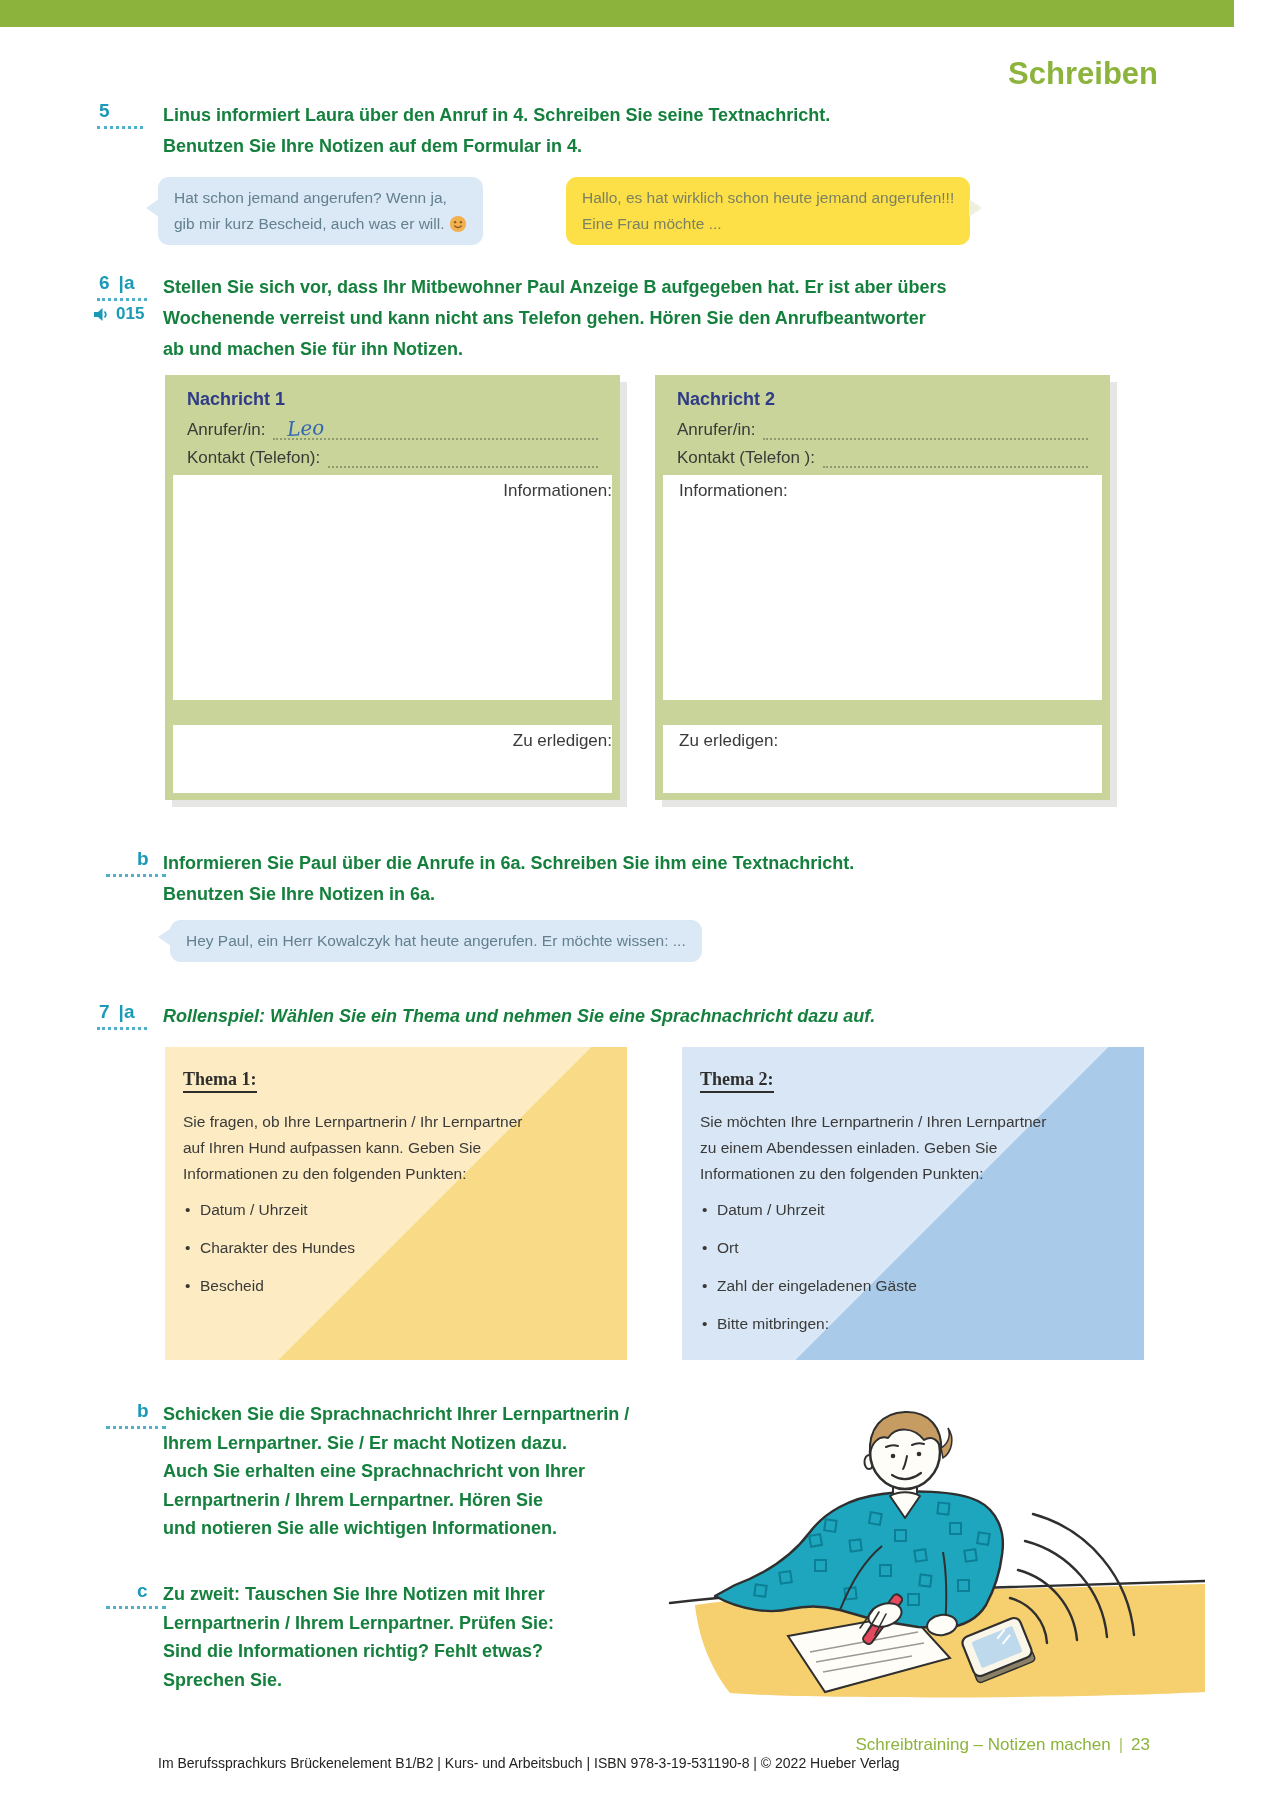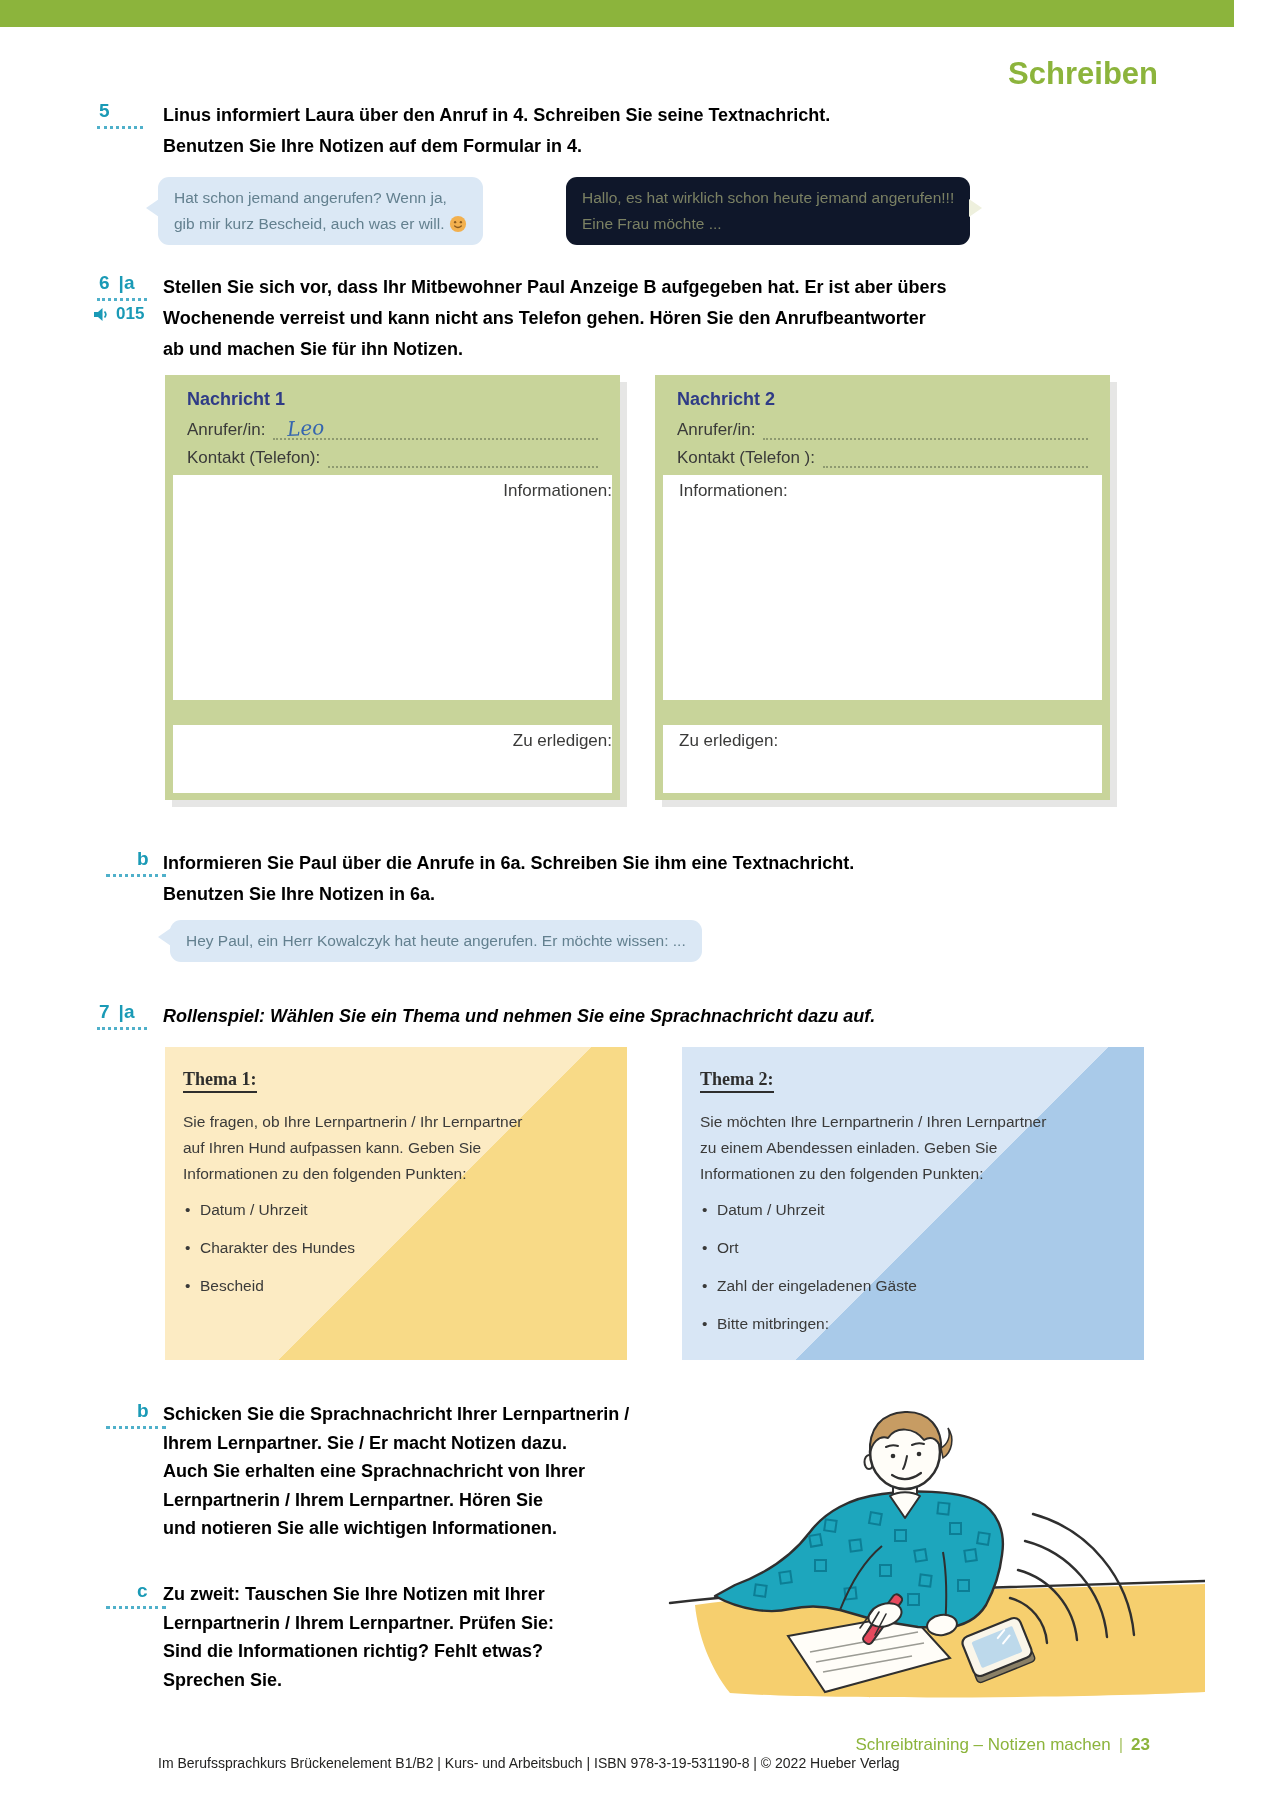--- a/index.html
+++ b/index.html
@@ -7,30 +7,30 @@
           font-family:"Liberation Sans", sans-serif; overflow:hidden; }
 
   .topbar { position:absolute; left:0; top:0; width:1274px; height:27px; background:#8cb43c; }
 
   .header-title { position:absolute; top:56px; right:76px; font-size:31px; font-weight:700; color:#8cb43c; }
 
   .ex-num { position:absolute; color:#1a9ab6; font-weight:700; font-size:19px; white-space:nowrap; }
   .ex-num .sub { margin-left:9px; }
   .dotted { position:absolute; height:0; border-bottom:3px dotted #4fb0ca; }
 
-  .instr { position:absolute; color:#000000; font-weight:700; font-size:18px; line-height:31px; white-space:nowrap; }
+  .instr { position:absolute; color:#15803d; font-weight:700; font-size:18px; line-height:31px; white-space:nowrap; }
   .instr--narrow { line-height:28.5px; }
 
   .audio { position:absolute; left:94px; top:304px; display:flex; align-items:center; gap:5px;
            color:#1a9ab6; font-weight:700; font-size:17px; }
 
   .bubble { position:absolute; border-radius:11px; font-size:15.5px; line-height:26px;
             padding:8px 16px; white-space:nowrap; }
   .bubble--blue { background:#dbe8f5; color:#63808f; }
-  .bubble--green { background:#0f172a; color:#7b8163; }
+  .bubble--green { background:#fde047; color:#7b8163; }
   .tail-left::before { content:""; position:absolute; left:-12px; top:22px;
             border:9px solid transparent; border-left:0; border-right:13px solid #dbe8f5; }
   .tail-left--short::before { top:8px; }
   .tail-right::after { content:""; position:absolute; right:-12px; top:22px;
             border:9px solid transparent; border-right:0; border-left:13px solid #eef0dd; }
   .smiley { vertical-align:-4px; margin-left:4px; }
 
   
   .ncard { position:absolute; top:375px; width:455px; height:425px; background:#c8d49a;
            box-shadow:7px 7px 0 #e6e6e5; }
@@ -57,21 +57,21 @@
   .tcard-body { position:absolute; left:18px; top:62px; font-size:15.5px; color:#3a3a39;
                 line-height:26px; white-space:nowrap; }
   .tcard-bullets { position:absolute; left:18px; top:150px; font-size:15.5px; color:#3a3a39; }
   .tbullet { position:relative; padding-left:17px; line-height:26px; margin-bottom:12px; white-space:nowrap; }
   .tbullet::before { content:"•"; position:absolute; left:2px; }
 
   .illu { position:absolute; left:660px; top:1400px; }
 
   .footer-line1 { position:absolute; right:84px; top:1735px; font-size:17px; color:#8cb43c; white-space:nowrap; }
   .footer-line1 .sep { margin:0 8px; color:#aac56a; }
-  .footer-line1 .pg { font-weight:700; }
+  .footer-line1 .pg { font-weight:400; }
   .footer-line2 { position:absolute; left:158px; top:1755px; font-size:14px; color:#232322; white-space:nowrap; }
 </style>
 </head>
 <body>
 
 <div class="page">
 
   <div class="topbar"></div>
 
   <div class="header-title">Schreiben</div>

